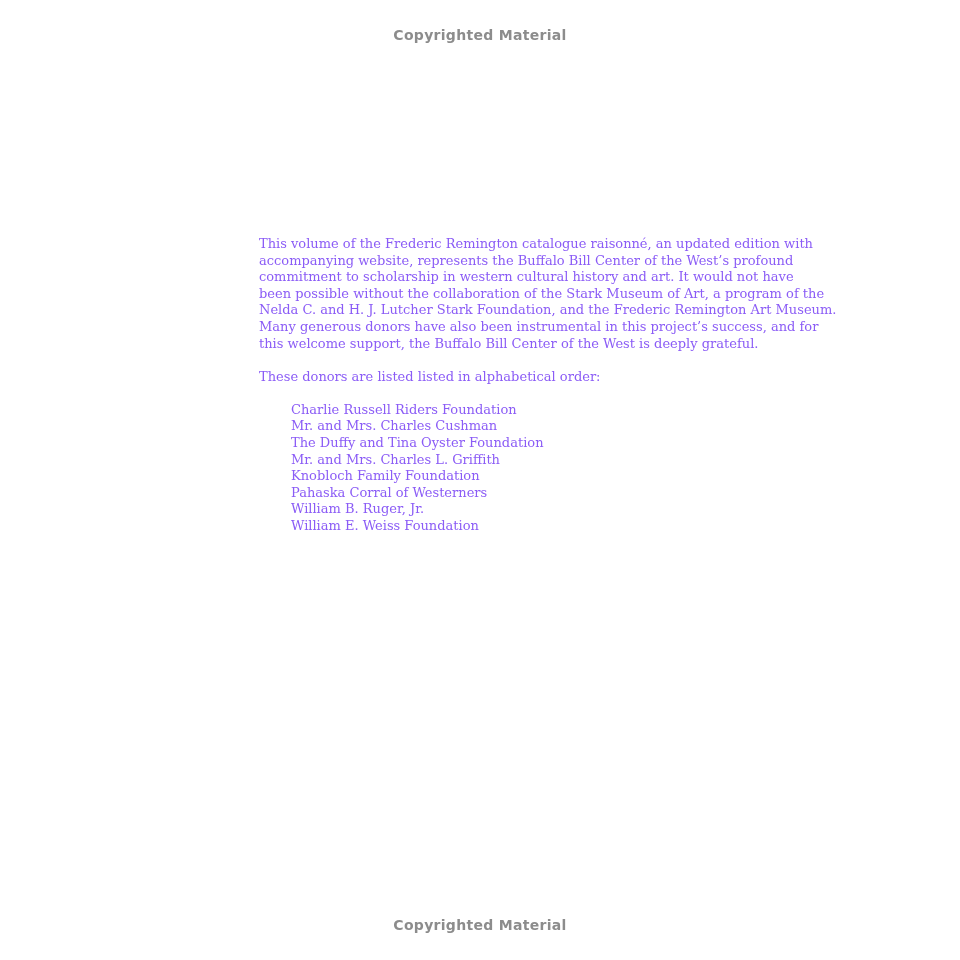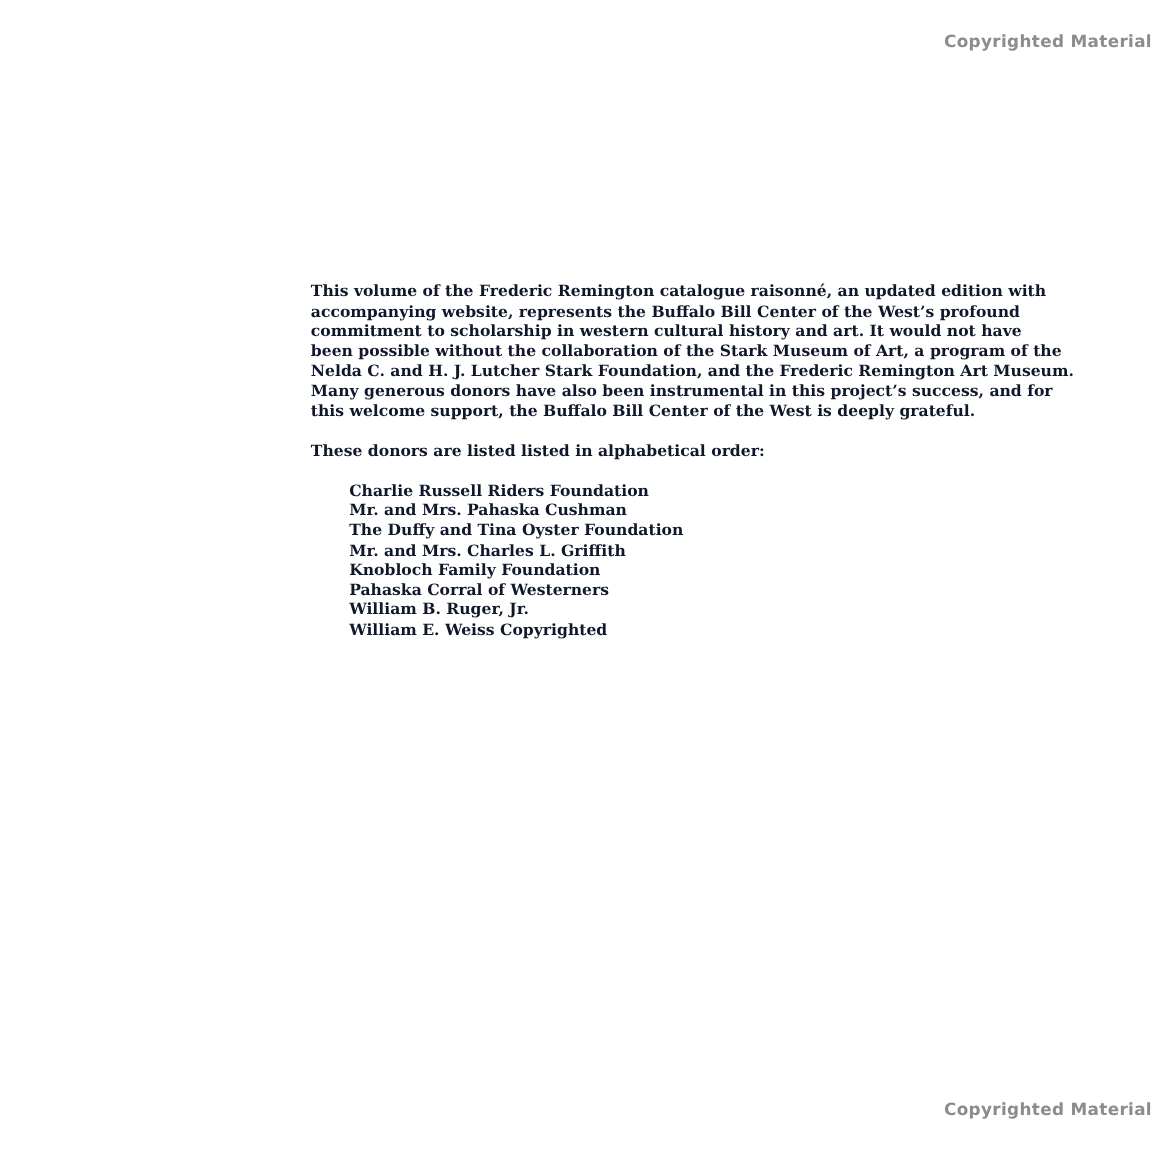--- a/index.html
+++ b/index.html
@@ -12,39 +12,38 @@
     width: 960px;
     height: 960px;
     background: #ffffff;
     overflow: hidden;
     font-family: "DejaVu Serif", "Liberation Serif", serif;
   }
   .copyright-notice {
     position: absolute;
     left: 0;
     width: 960px;
-    text-align: right;
+    text-align: center;
     font-family: "DejaVu Sans", "Liberation Sans", sans-serif;
     font-weight: bold;
     font-size: 14px;
     letter-spacing: 0.3px;
     color: #8c8c8c;
   }
   .copyright-notice.top { top: 27px; }
   .copyright-notice.bottom { top: 917px; }
 
   .content {
     position: absolute;
     left: 259px;
     top: 236px;
     width: 470px;
-    color: #0f172a;
+    color: #8b5cf6;
     font-size: 13px;
     line-height: 16.6px;
-    font-weight: bold;
   }
   .paragraph {
     margin: 0 0 17px 0;
   }
   .pline {
     white-space: nowrap;
   }
   .donor-intro {
     margin: 0 0 8px 0;
     white-space: nowrap;
@@ -74,26 +73,26 @@
       <div class="pline">been possible without the collaboration of the Stark Museum of Art, a program of the</div>
       <div class="pline">Nelda C. and H. J. Lutcher Stark Foundation, and the Frederic Remington Art Museum.</div>
       <div class="pline">Many generous donors have also been instrumental in this project’s success, and for</div>
       <div class="pline">this welcome support, the Buffalo Bill Center of the West is deeply grateful.</div>
     </div>
 
     <div class="donor-intro">These donors are listed listed in alphabetical order:</div>
 
     <ul class="donor-list">
       <li class="donor-item">Charlie Russell Riders Foundation</li>
-      <li class="donor-item">Mr. and Mrs. Pahaska Cushman</li>
+      <li class="donor-item">Mr. and Mrs. Charles Cushman</li>
       <li class="donor-item">The Duffy and Tina Oyster Foundation</li>
       <li class="donor-item">Mr. and Mrs. Charles L. Griffith</li>
       <li class="donor-item">Knobloch Family Foundation</li>
       <li class="donor-item">Pahaska Corral of Westerners</li>
       <li class="donor-item">William B. Ruger, Jr.</li>
-      <li class="donor-item">William E. Weiss Copyrighted</li>
+      <li class="donor-item">William E. Weiss Foundation</li>
     </ul>
 
   </div>
 
   <div class="copyright-notice bottom">Copyrighted Material</div>
 
 </div>
 
 </body></html>

